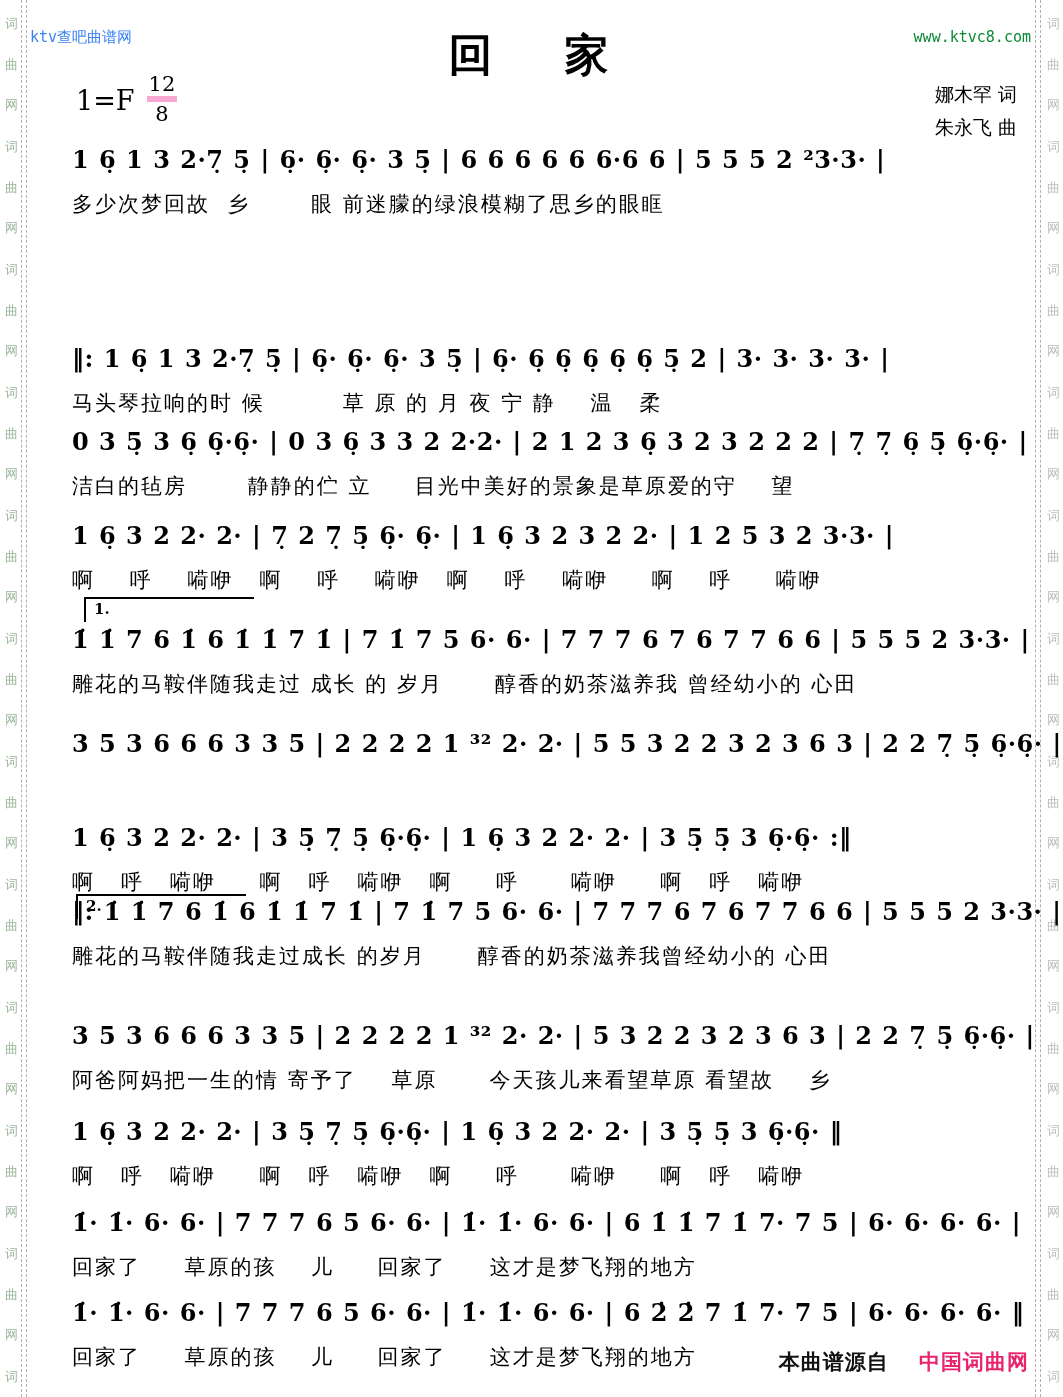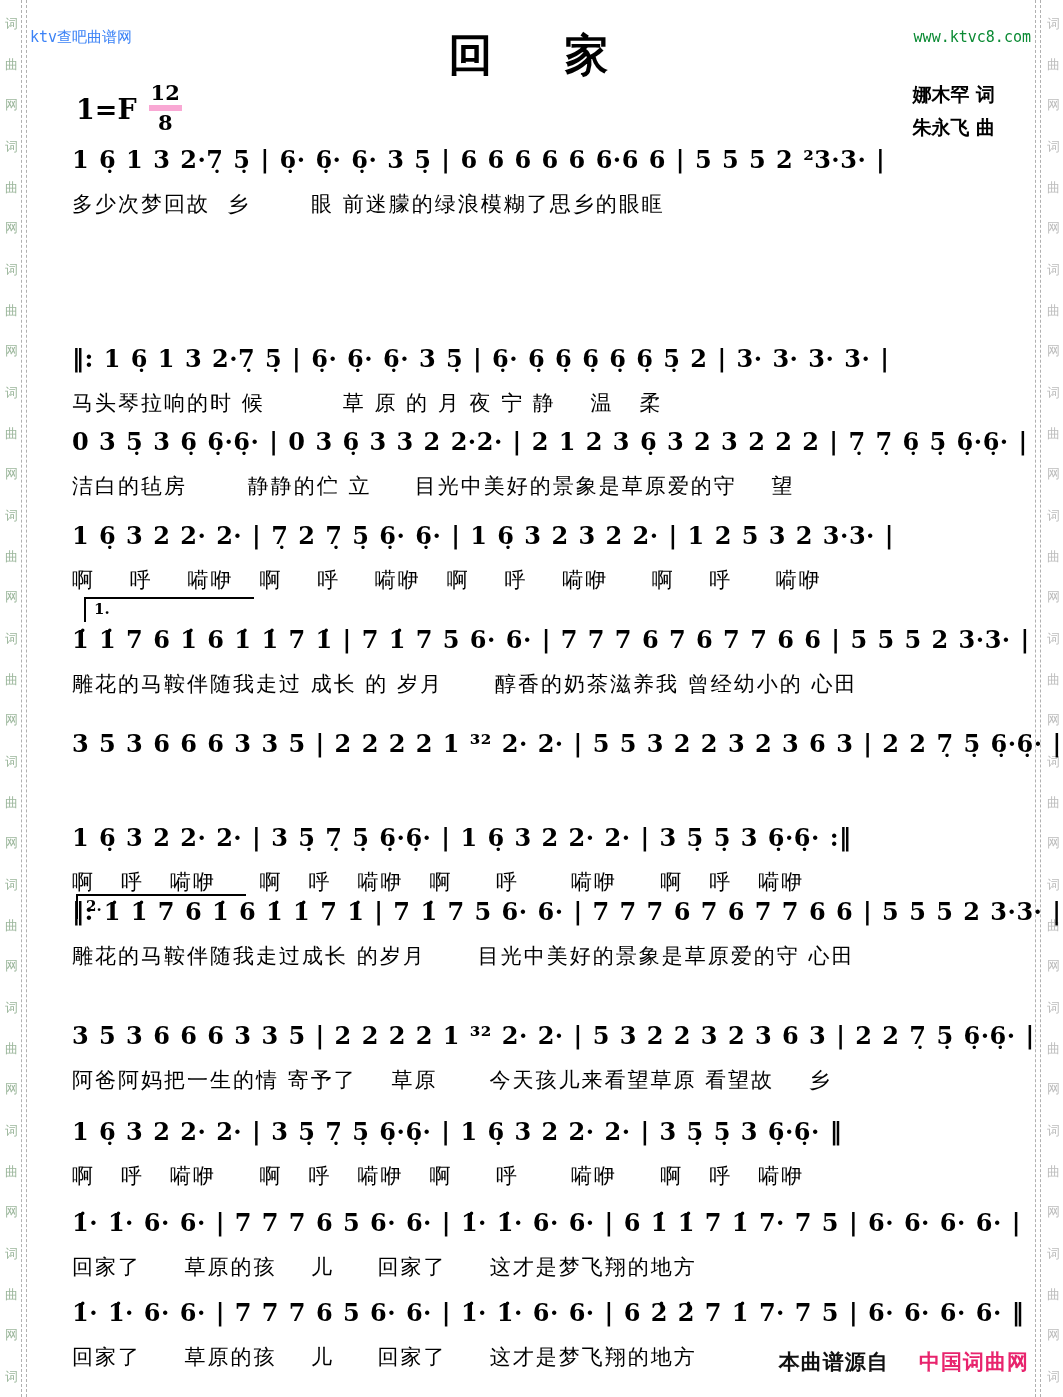--- a/index.html
+++ b/index.html
@@ -13,28 +13,28 @@
   .wm{position:absolute;top:6px;bottom:0;writing-mode:vertical-rl;text-orientation:upright;
       font-size:13px;letter-spacing:13px;white-space:pre;user-select:none;}
   .wm.left{left:2px;color:#9cb79c;}
   .wm.right{left:1044px;color:#bdbdbd;}
   
   .site{position:absolute;top:28px;font-size:15px;font-family:"DejaVu Sans Mono",monospace;}
   .site.left{left:30px;color:#089a28;}
   .site.right{right:32px;color:#0a8a33;}
   .title{position:absolute;top:26px;left:4px;width:100%;text-align:center;
          font-family:"DejaVu Serif",serif;font-weight:bold;font-size:44px;letter-spacing:14px;}
-  .keysig{position:absolute;top:88px;left:76px;font-family:"DejaVu Serif",serif;
-          font-weight:bold;font-size:27px;}
+  .keysig{position:absolute;top:79px;left:76px;font-family:"DejaVu Serif",serif;
+          font-weight:normal;font-size:27px;}
   .keysig .frac{display:inline-block;vertical-align:middle;margin-left:12px;margin-top:-6px;
                 text-align:center;font-size:21px;line-height:1.05;}
   .keysig .frac .num{display:block;border-bottom:6px solid #f9a8d4;padding:0 2px 1px;}
   .keysig .frac .den{display:block;padding-top:1px;}
-  .credits{position:absolute;top:78px;right:68px;text-align:left;
-           font-size:19px;font-weight:bold;line-height:1.75;}
+  .credits{position:absolute;top:78px;right:46px;text-align:left;
+           font-size:19px;font-weight:normal;line-height:1.75;}
   
   .sys{position:absolute;left:72px;right:46px;}
   .notes{font-family:"DejaVu Serif",serif;font-weight:bold;font-size:24px;
          letter-spacing:0.5px;word-spacing:1px;white-space:pre;line-height:40px;}
   .lyrics{font-size:21px;letter-spacing:2px;white-space:pre;line-height:30px;
           margin-top:9px;font-weight:500;}
   .s0{top:140px;} .s1{top:236px;} .s2{top:339px;} .s3{top:422px;} .s4{top:516px;}
   .s5{top:620px;} .s6{top:724px;} .s7{top:818px;} .s8{top:892px;} .s9{top:1016px;}
   .s10{top:1112px;} .s11{top:1203px;} .s12{top:1293px;}
   .volta{position:absolute;height:22px;width:160px;border-top:2px solid #000;border-left:2px solid #000;
@@ -101,21 +101,21 @@
   </div>
   <div class="sys s7">
     <div class="notes">1 6̣ 3 2 2· 2· | 3 5̣ 7̣ 5̣ 6̣·6̣· | 1 6̣ 3 2 2· 2· | 3 5̣ 5̣ 3 6̣·6̣· :‖</div>
     <div class="lyrics">啊   呼   嗬咿     啊   呼   嗬咿   啊     呼      嗬咿     啊   呼   嗬咿</div>
   </div>
 
   <div class="volta v2">2.</div>
 
   <div class="sys s8">
     <div class="notes">‖: 1̇ 1̇ 7 6 1̇ 6 1̇ 1̇ 7 1̇ | 7 1̇ 7 5 6· 6· | 7 7 7 6 7 6 7 7 6 6 | 5 5 5 2 3·3· |</div>
-    <div class="lyrics">雕花的马鞍伴随我走过成长 的岁月      目光中美好的景象是草原爱的守 心田</div>
+    <div class="lyrics">雕花的马鞍伴随我走过成长 的岁月      醇香的奶茶滋养我曾经幼小的 心田</div>
   </div>
   <div class="sys s9">
     <div class="notes">3 5 3 6 6 6 3 3 5 | 2 2 2 2 1 ³² 2· 2· | 5 3 2 2 3 2 3 6 3 | 2 2 7̣ 5̣ 6̣·6̣· |</div>
     <div class="lyrics">阿爸阿妈把一生的情 寄予了    草原      今天孩儿来看望草原 看望故    乡</div>
   </div>
   <div class="sys s10">
     <div class="notes">1 6̣ 3 2 2· 2· | 3 5̣ 7̣ 5̣ 6̣·6̣· | 1 6̣ 3 2 2· 2· | 3 5̣ 5̣ 3 6̣·6̣· ‖</div>
     <div class="lyrics">啊   呼   嗬咿     啊   呼   嗬咿   啊     呼      嗬咿     啊   呼   嗬咿</div>
   </div>
   <div class="sys s11">

